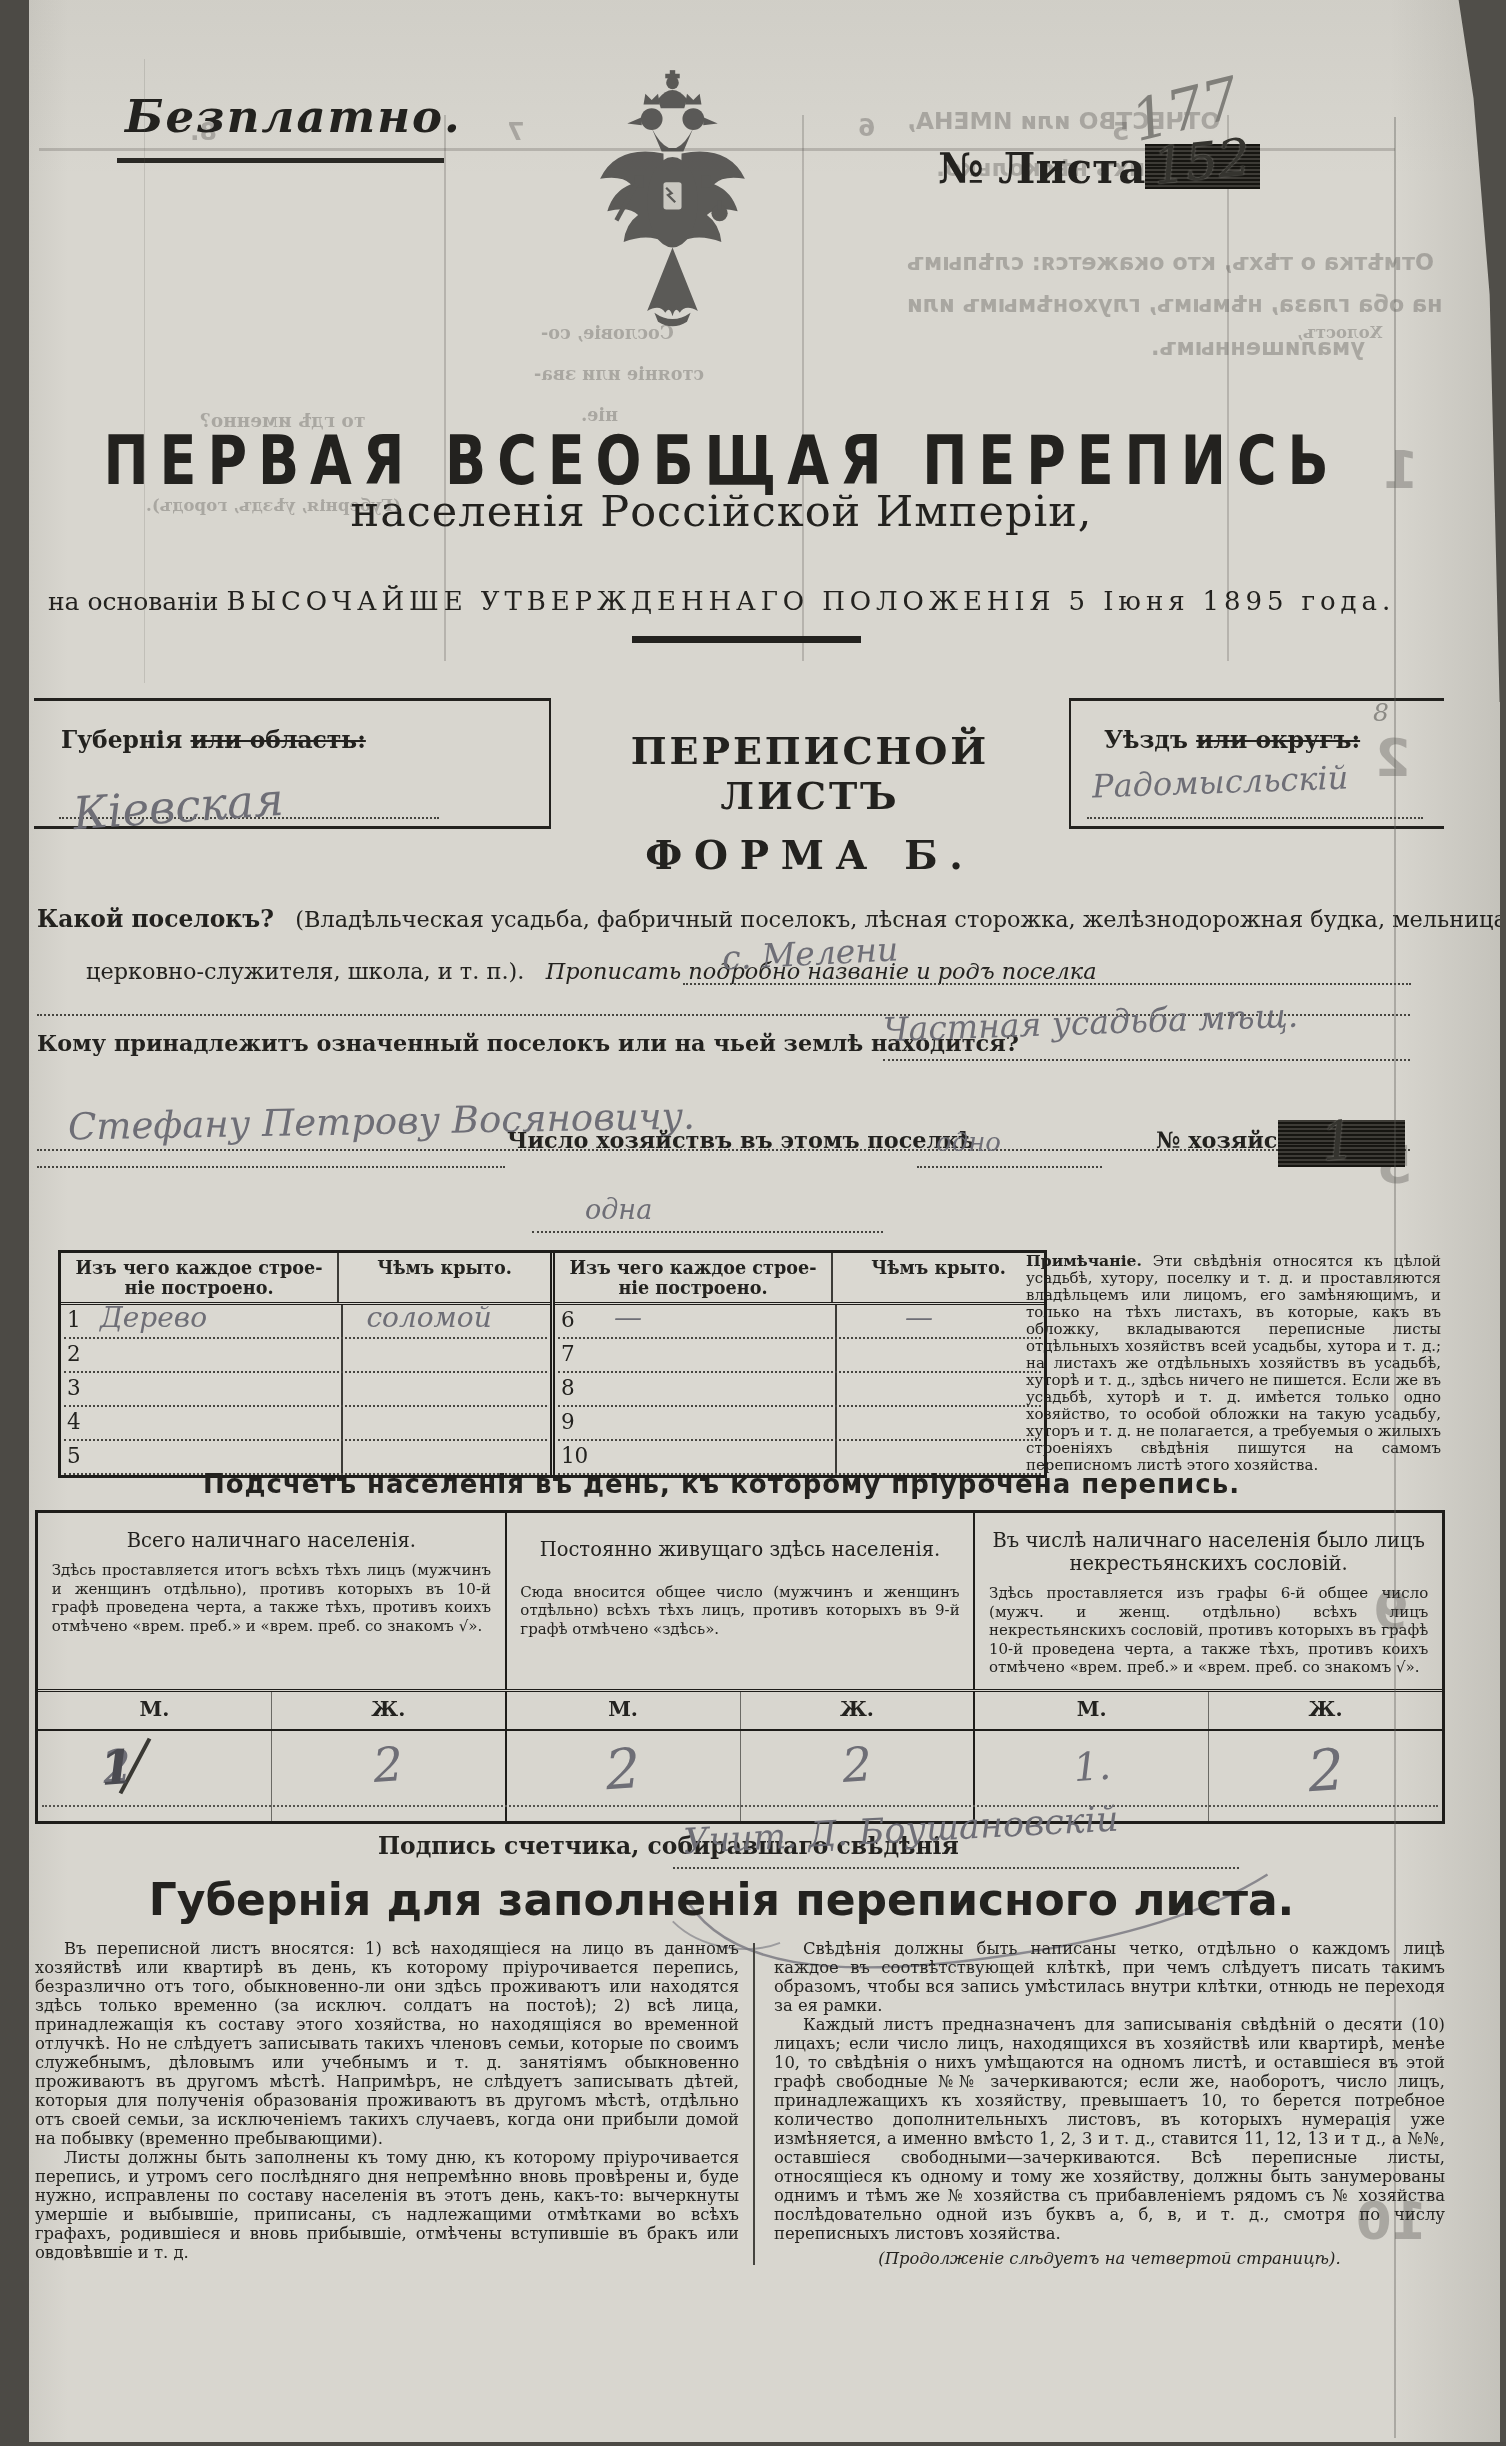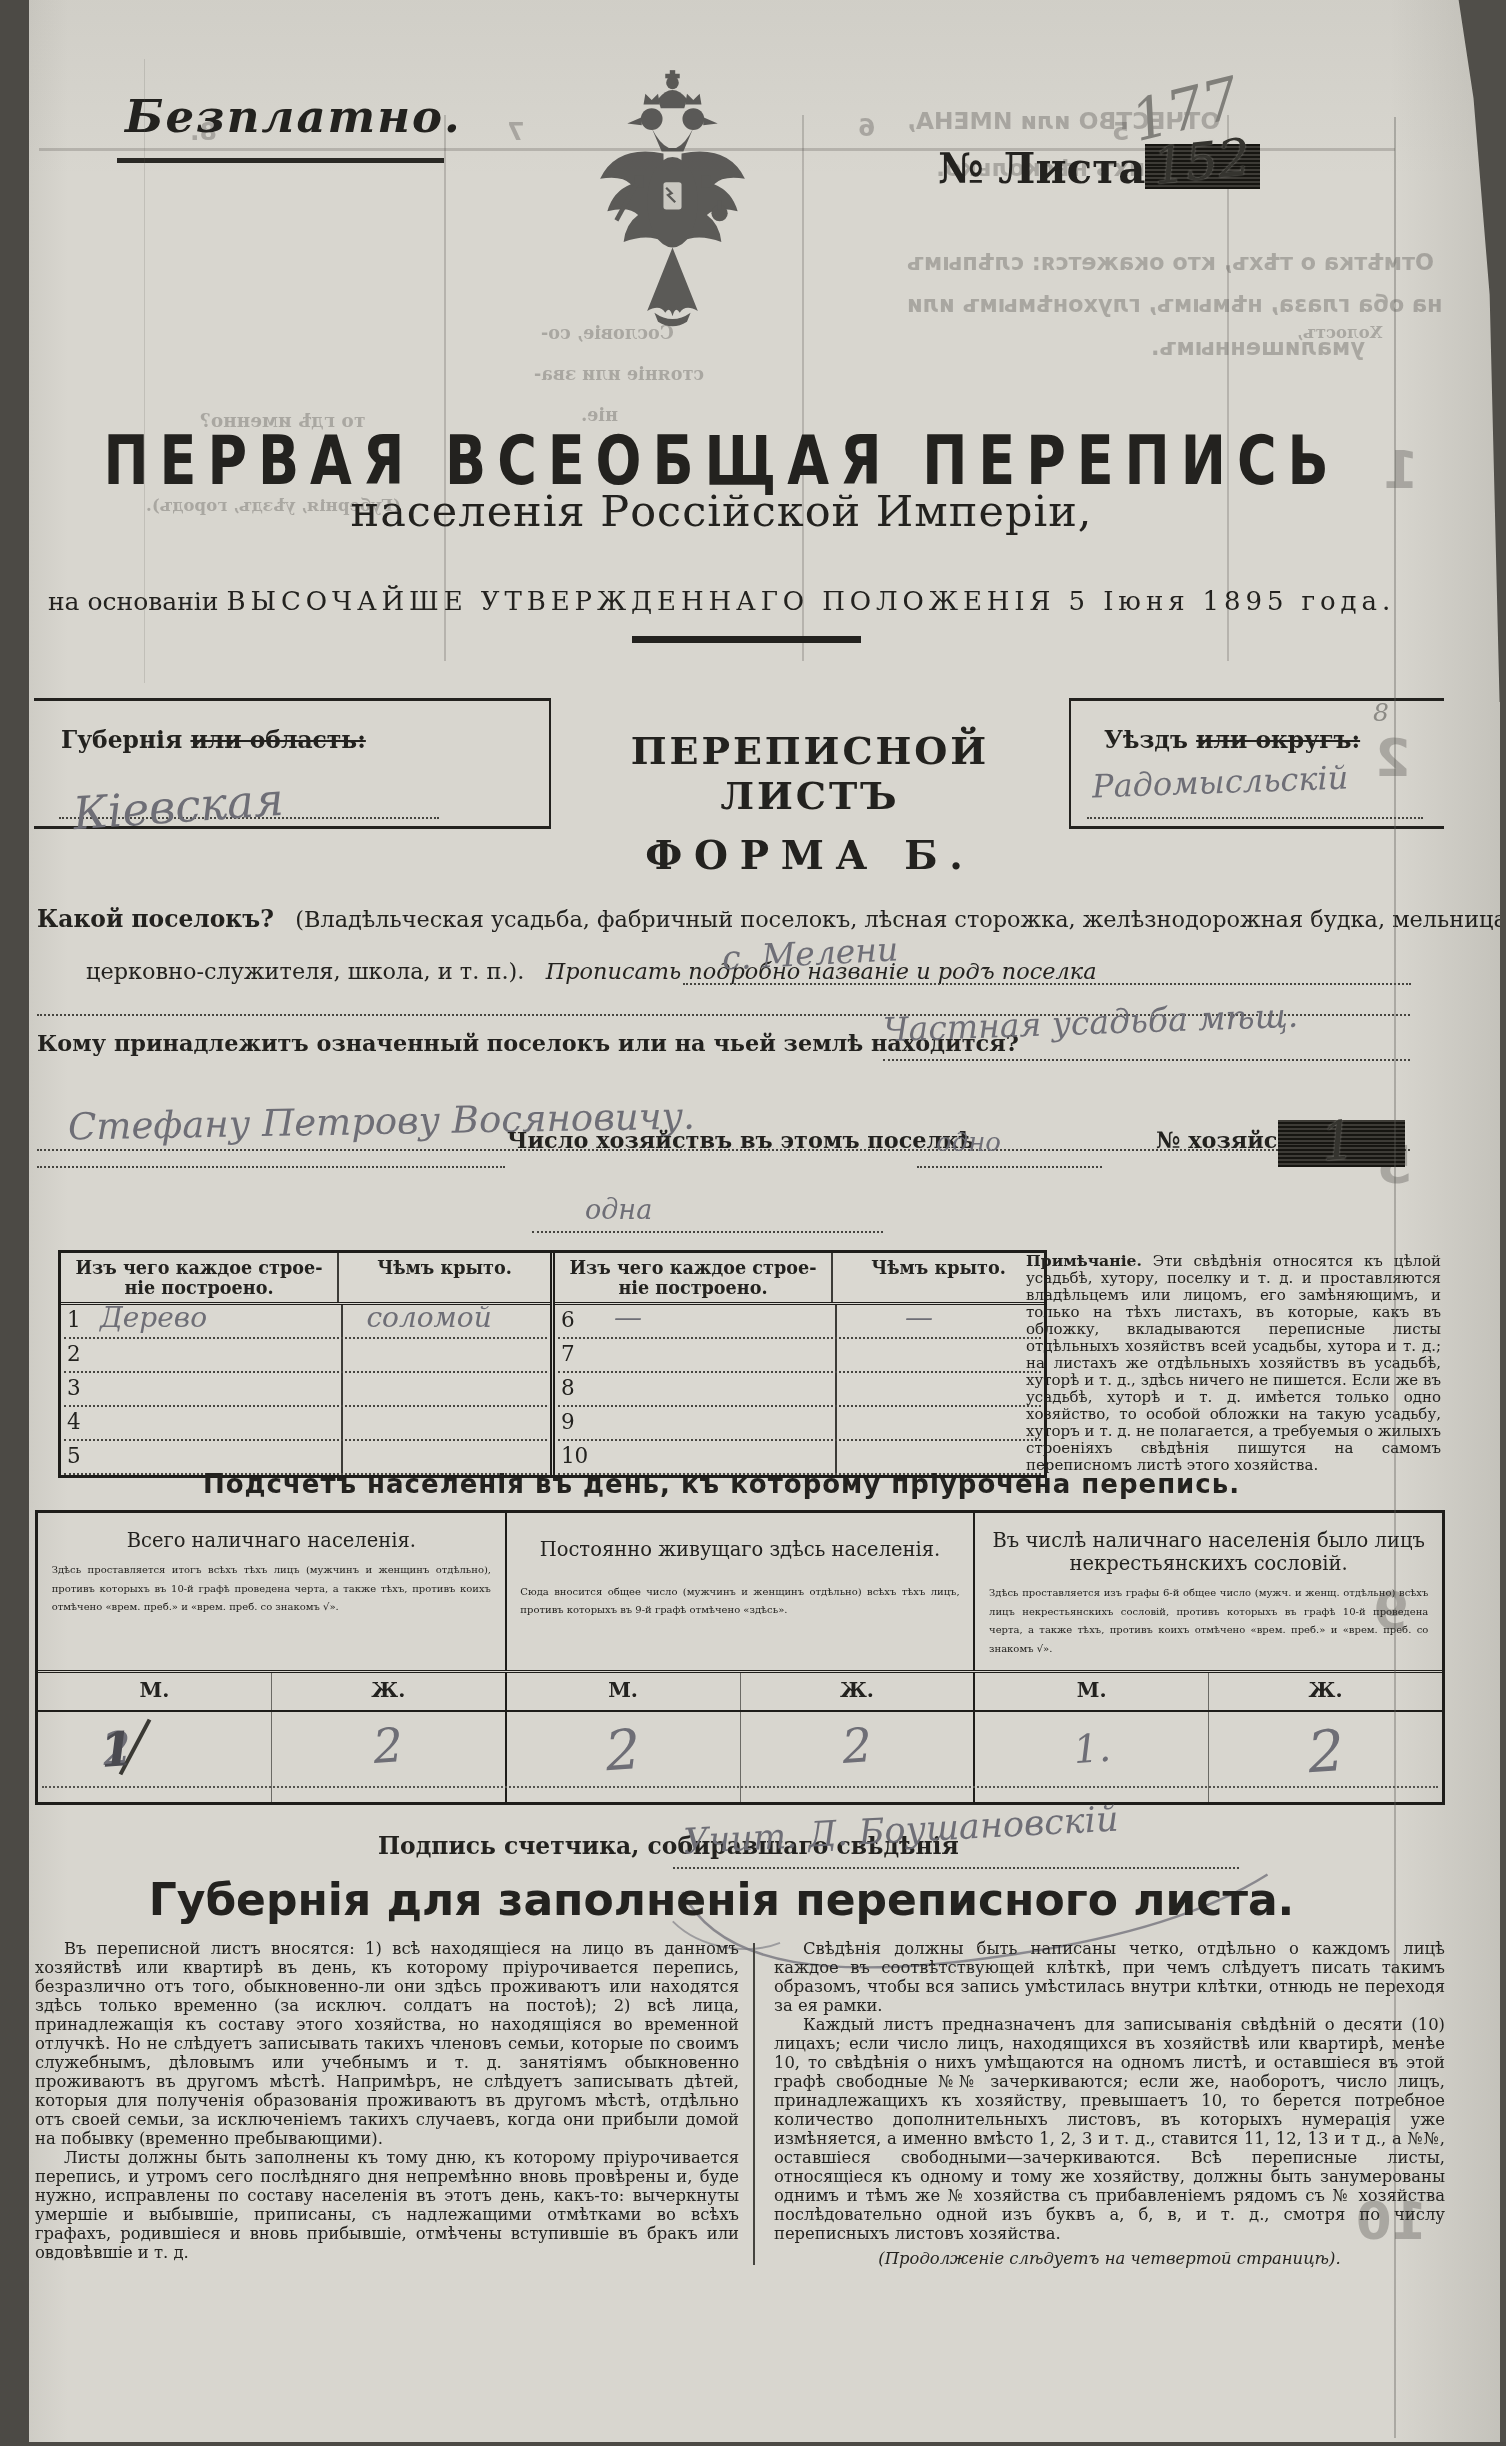--- a/index.html
+++ b/index.html
@@ -119,21 +119,21 @@
         text-align:justify;}
   #note b{font-size:15.6px;}
 
   
   #count-heading{top:1469px;font-size:26px;font-family:"DejaVu Sans",sans-serif;font-weight:bold;letter-spacing:1px;}
   #ctable{position:absolute;left:35px;top:1510px;width:1404px;border:3.9px solid #1e1d1a;}
   .ct-desc{display:flex;border-bottom:3.9px double #1e1d1a;}
   .ct-group{flex:1;padding:9.8px 13.7px 11.7px;}
   .ct-group+.ct-group{border-left:2.9px solid #1e1d1a;}
   .ct-title{font-size:19.5px;text-align:center;margin:5.9px 0 9.8px;}
-  .ct-note{font-size:10px;line-height:18.5px;text-align:justify;}
+  .ct-note{font-size:15px;line-height:18.5px;text-align:justify;}
   .ct-mf{display:flex;border-bottom:2.9px solid #1e1d1a;height:37px;}
   .ct-mf-group{flex:1;display:flex;}
   .ct-mf-group+.ct-mf-group{border-left:2.9px solid #1e1d1a;}
   .ct-mf-cell{flex:1;text-align:center;font-size:20.5px;font-weight:bold;padding-top:4.9px;}
   .ct-mf-cell+.ct-mf-cell{border-left:1px solid #6b6a65;}
   .ct-vals{display:flex;height:90px;position:relative;}
   .ct-val-group{flex:1;display:flex;}
   .ct-val-group+.ct-val-group{border-left:2.9px solid #1e1d1a;}
   .ct-val-cell{flex:1;position:relative;}
   .ct-val-cell+.ct-val-cell{border-left:1px solid #6b6a65;}

